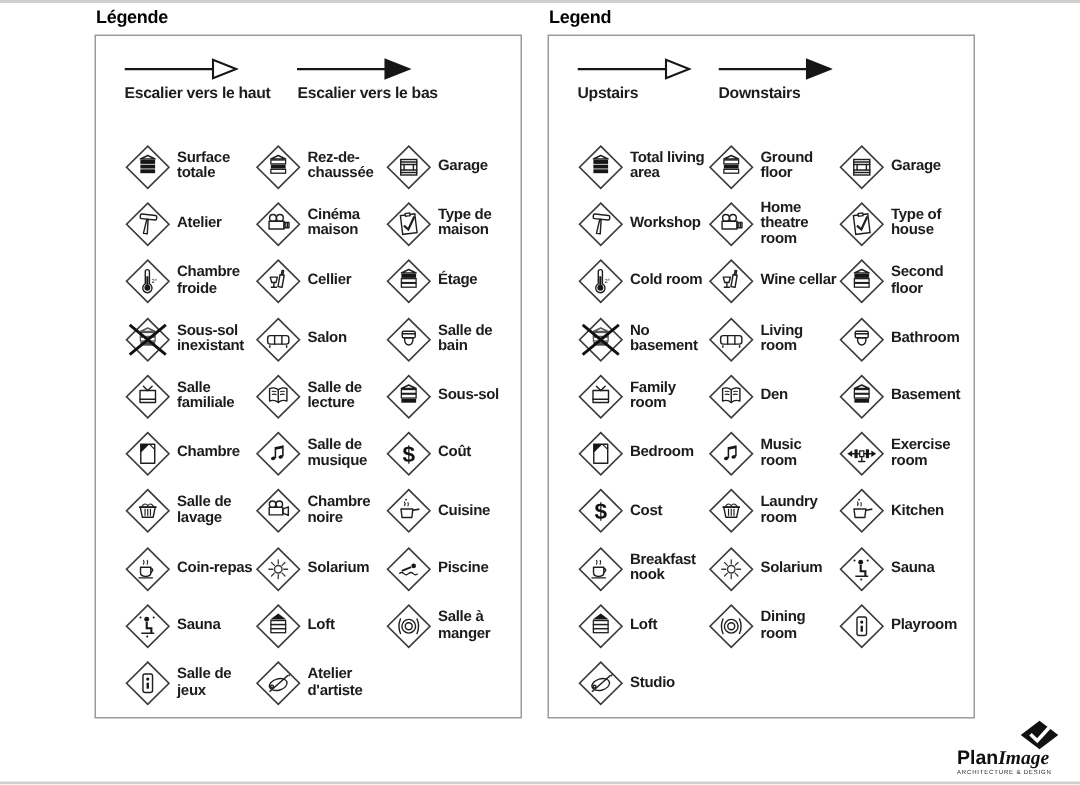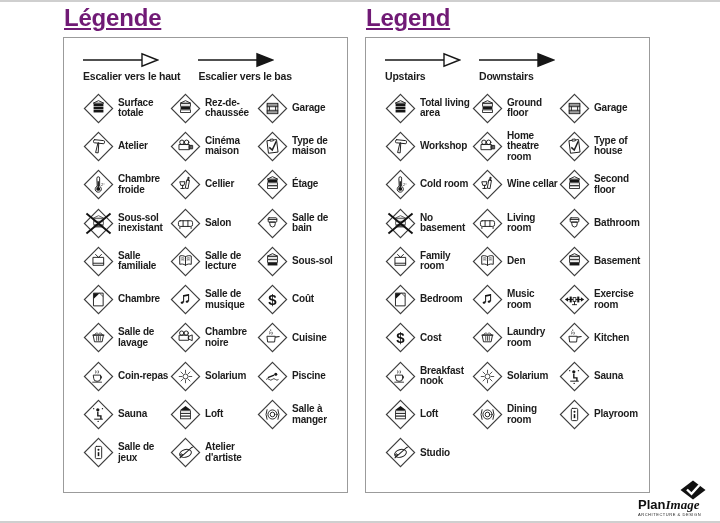--- a/index.html
+++ b/index.html
@@ -1,23 +1,23 @@
 <!DOCTYPE html>
 <html><head>
 <meta charset="utf-8">
 <style>
   html,body{margin:0;padding:0;background:#fff;font-family:"Liberation Sans",sans-serif;}
   .page{position:relative;width:720px;height:523px;background:#fff;
         border-top:2px solid #cfcfcf;border-bottom:2px solid #cfcfcf;box-sizing:border-box;overflow:hidden;}
   .panel{position:absolute;top:2px;width:285px;}
   .panel.fr{left:63px;}
   .panel.en{left:365px;}
-  .panel-title{margin:0 0 5px 1px;font-size:24px;font-weight:700;color:#701a75;letter-spacing:-0.2px;text-decoration:underline;}
+  .panel-title{margin:0 0 5px 1px;font-size:12px;font-weight:700;color:#000000;letter-spacing:-0.2px;}
   .panel-box{border:1px solid #9b9b9b;height:456px;box-sizing:border-box;padding:13px 2px 0 19px;background:#fff;}
-  .arrows-row{display:flex;gap:18px;margin-bottom:7px;}
+  .arrows-row{display:flex;gap:18px;margin-bottom:24px;}
   .arrow-group{display:flex;flex-direction:column;align-items:flex-start;}
   .arrow-label{font-size:10.5px;font-weight:700;color:#1c1c1c;margin-top:1px;letter-spacing:-0.2px;white-space:nowrap;}
   .grid{display:grid;grid-template-columns:repeat(3,87px);}
   .cell{display:flex;align-items:center;gap:4px;height:38.3px;}
   .cell svg{flex:0 0 auto;}
   .lbl{font-size:10px;line-height:10.5px;font-weight:700;color:#1c1c1c;max-width:52px;letter-spacing:-0.2px;}
   .logo{position:absolute;right:8px;bottom:4px;width:74px;text-align:left;}
   .logo .mark{display:block;margin:0 6px -2px auto;}
   .logo .word{font-size:13px;color:#0f0f0f;line-height:13px;white-space:nowrap;}
   .logo .word .p{font-weight:700;}

